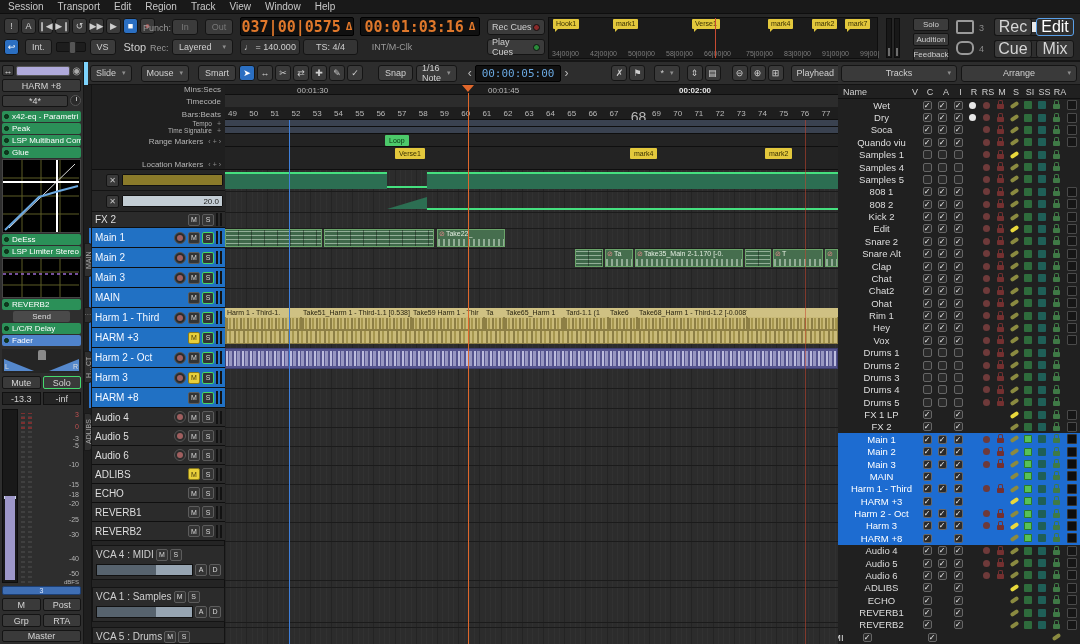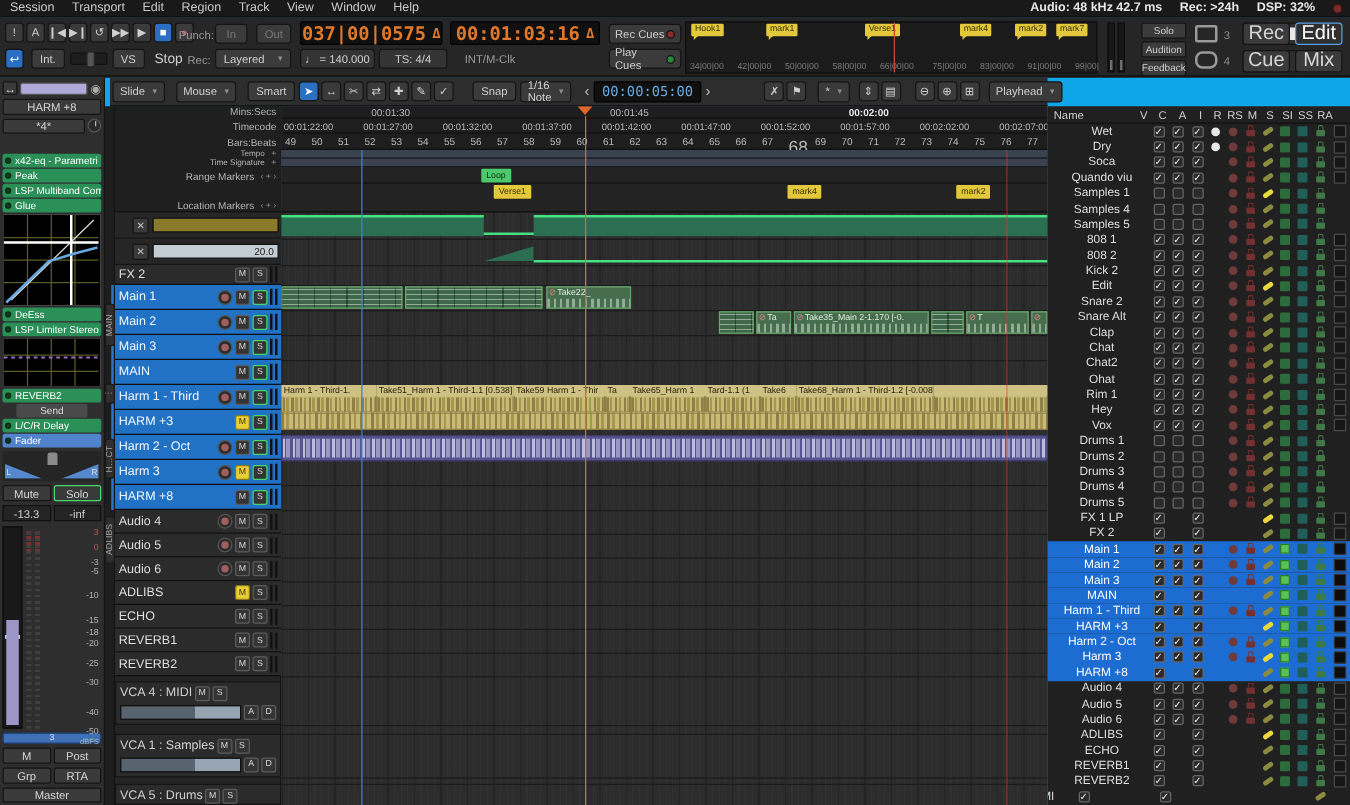--- a/index.html
+++ b/index.html
@@ -1,17 +1,17 @@
 <!DOCTYPE html>
 <html><head>
 <meta charset="utf-8">
 <style>
   *{margin:0;padding:0;box-sizing:border-box;}
   html,body{background:#161616;}
-  #app{position:relative;width:1080px;height:644px;background:#0ea5e9;overflow:hidden;
+  #app{position:relative;width:1080px;height:644px;background:#7dd3fc;overflow:hidden;
        font-family:"Liberation Sans",sans-serif;color:#cfcfcf;font-size:10px;}
   
   #menubar{position:absolute;left:0;top:0;width:1080px;height:14px;background:#191919;
            display:flex;align-items:center;border-bottom:1px solid #0e0e0e;}
   #menu-items{display:flex;gap:14px;padding-left:8px;}
   .mitem{color:#c8c8c8;font-size:10px;cursor:default;}
   #status{margin-left:auto;display:flex;gap:14px;align-items:center;padding-right:6px;color:#bdbdbd;}
   #status b{color:#e6e6e6;font-weight:bold;}
   .reddot{width:8px;height:8px;border-radius:50%;background:#7a2a2a;border:1px solid #3a1414;}
   
@@ -75,21 +75,21 @@
          display:flex;flex-direction:column;padding:2px 2px 0 2px;}
   #striptop{display:flex;align-items:center;gap:2px;height:13px;}
   #striptop .sw{flex:1;height:10px;background:#b0aadb;border:1px solid #555;border-radius:2px;}
   .mxbtn{background:#3a3a3a;border:1px solid #141414;border-radius:2px;color:#d5d5d5;font-size:9px;
          display:flex;align-items:center;justify-content:center;}
   #stripname{height:13px;margin-top:2px;}
   #striprow3{display:flex;gap:2px;margin-top:2px;height:13px;align-items:center;}
   #striprow3 .mxbtn{flex:1;}
   #knob{width:11px;height:11px;border-radius:50%;background:#2a2a2a;border:1px solid #555;position:relative;}
   #knob:after{content:"";position:absolute;left:5px;top:1px;width:1px;height:4px;background:#bbb;}
-  #procs{margin-top:16px;display:flex;flex-direction:column;gap:1px;}
+  #procs{margin-top:4px;display:flex;flex-direction:column;gap:1px;}
   .proc{height:11px;border-radius:2px;display:flex;align-items:center;gap:3px;padding:0 2px;font-size:8px;color:#fff;
         white-space:nowrap;overflow:hidden;}
   .proc .pl{width:5px;height:5px;border-radius:50%;background:#0f3a22;border:1px solid #0a280f;flex:none;}
   .proc.green{background:#2b9058;}
   .proc.blue{background:#4f83cc;}
   .proc.send{background:#4a4a4a;width:72%;margin:0 auto;justify-content:center;color:#ddd;}
   .pgraph{background:#000;border:1px solid #444;}
   #panwrap{height:24px;margin-top:3px;position:relative;background:#252525;}
   .pantri{position:absolute;bottom:2px;width:30px;height:14px;background:#5588cc;}
   #panL{left:2px;clip-path:polygon(0 15%,100% 100%,0 100%);}
@@ -212,26 +212,20 @@
     <div id="menu-items">
         <div class="mitem">Session</div>
         <div class="mitem">Transport</div>
         <div class="mitem">Edit</div>
         <div class="mitem">Region</div>
         <div class="mitem">Track</div>
         <div class="mitem">View</div>
         <div class="mitem">Window</div>
         <div class="mitem">Help</div>
       </div>
-    <div id="status">
-      <b>Audio: 48 kHz 42.7 ms</b>
-      <b>Rec: &gt;24h</b>
-      <b>DSP: 32%</b>
-      <span class="reddot"></span>
-    </div>
   </div>
 
   <div id="transport">
     <div id="tb1">
         <div class="tbtn">
           <span class="g">!</span>
         </div>
         <div class="tbtn">
           <span class="g">A</span>
         </div>
@@ -381,20 +375,30 @@
     <span id="ztools" style="display:flex;gap:2px;margin-left:8px">
         <div class="toolb">⊖</div>
         <div class="toolb">⊕</div>
         <div class="toolb">⊞</div>
       </span>
     <span class="dd" style="width:66px;margin-left:4px">
         <span>Playhead</span>
         <span class="car">▾</span>
       </span>
   </div>
+  <div id="panelheader">
+    <span class="dd">
+        <span>Tracks</span>
+        <span class="car">▾</span>
+      </span>
+    <span class="dd">
+        <span>Arrange</span>
+        <span class="car">▾</span>
+      </span>
+  </div>
 
   <div id="mixer">
     <div id="striptop">
       <span class="mxbtn" style="width:12px;height:11px">↔</span>
       <span class="sw"></span>
       <span style="color:#aaa">◉</span>
     </div>
     <div class="mxbtn" id="stripname">HARM +8</div>
     <div id="striprow3">
       <span class="mxbtn" style="height:12px">*4*</span>
@@ -708,32 +712,20 @@
           </div>
         </div>
       </div>
   </div>
 
   <div id="canvas">
     <div class="rband" style="top:0;height:10px" id="r-ms">
         <div class="rt" style="left: 72px; top: 1px; font-size: 8px;">00:01:30</div>
         <div class="rt" style="left: 263px; top: 1px; font-size: 8px;">00:01:45</div>
         <div class="rt big" style="left: 454px; top: 1px; font-size: 8px;">00:02:00</div>
-      </div>
-    <div class="rband" style="top:10px;height:12px" id="r-tc">
-        <div class="rt" style="left: 2px; top: 2px; font-size: 7.5px;">00:01:22:00</div>
-        <div class="rt" style="left: 65.6px; top: 2px; font-size: 7.5px;">00:01:27:00</div>
-        <div class="rt" style="left: 129.2px; top: 2px; font-size: 7.5px;">00:01:32:00</div>
-        <div class="rt" style="left: 192.8px; top: 2px; font-size: 7.5px;">00:01:37:00</div>
-        <div class="rt" style="left: 256.4px; top: 2px; font-size: 7.5px;">00:01:42:00</div>
-        <div class="rt" style="left: 320px; top: 2px; font-size: 7.5px;">00:01:47:00</div>
-        <div class="rt" style="left: 383.6px; top: 2px; font-size: 7.5px;">00:01:52:00</div>
-        <div class="rt" style="left: 447.2px; top: 2px; font-size: 7.5px;">00:01:57:00</div>
-        <div class="rt" style="left: 510.8px; top: 2px; font-size: 7.5px;">00:02:02:00</div>
-        <div class="rt" style="left: 574.4px; top: 2px; font-size: 7.5px;">00:02:07:00</div>
       </div>
     <div class="rband" style="top:22px;height:13px" id="r-bb">
         <div class="rt" style="left: 3px; top: 2px; font-size: 8px;">49</div>
         <div class="rt" style="left: 24.2px; top: 2px; font-size: 8px;">50</div>
         <div class="rt" style="left: 45.4px; top: 2px; font-size: 8px;">51</div>
         <div class="rt" style="left: 66.6px; top: 2px; font-size: 8px;">52</div>
         <div class="rt" style="left: 87.8px; top: 2px; font-size: 8px;">53</div>
         <div class="rt" style="left: 109px; top: 2px; font-size: 8px;">54</div>
         <div class="rt" style="left: 130.2px; top: 2px; font-size: 8px;">55</div>
         <div class="rt" style="left: 151.4px; top: 2px; font-size: 8px;">56</div>

